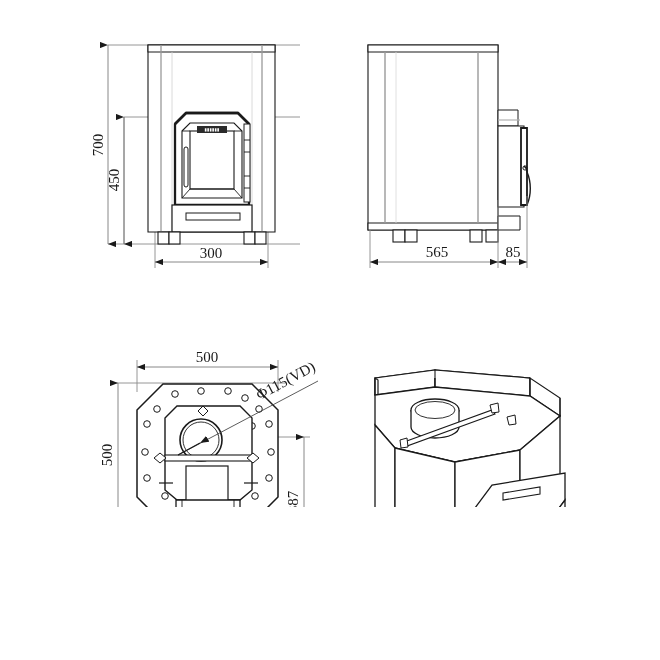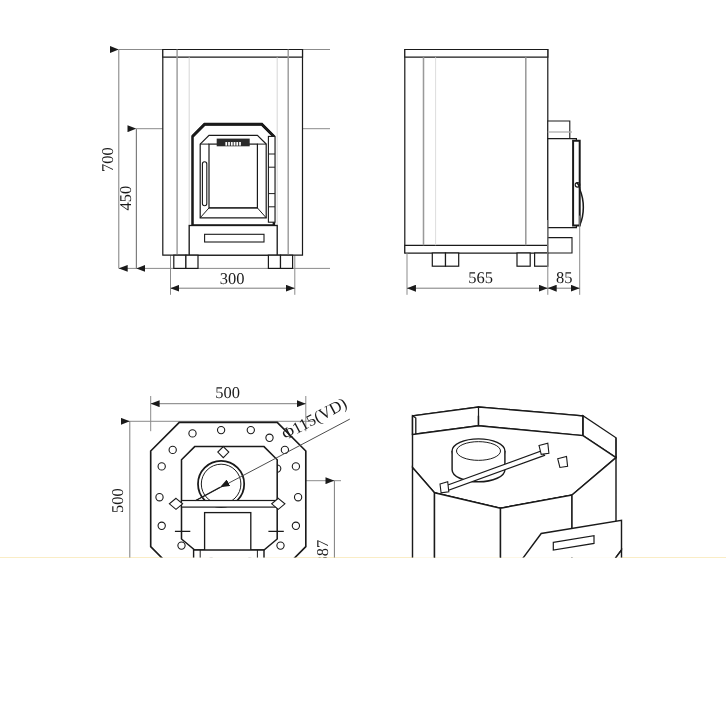--- a/index.html
+++ b/index.html
@@ -7,21 +7,21 @@
     padding: 0;
     background: #ffffff;
   }
   body {
     font-family: "Liberation Serif", serif;
   }
   #sheet {
     position: relative;
     width: 660px;
     height: 507px;
-    background: #eab308;
+    background: #be185d;
     overflow: hidden;
     text-decoration: underline;
   }
   #sheet svg {
     display: block;
   }
   .dim-text {
     font-family: "Liberation Serif", serif;
     font-size: 15px;
     fill: #1a1a1a;

